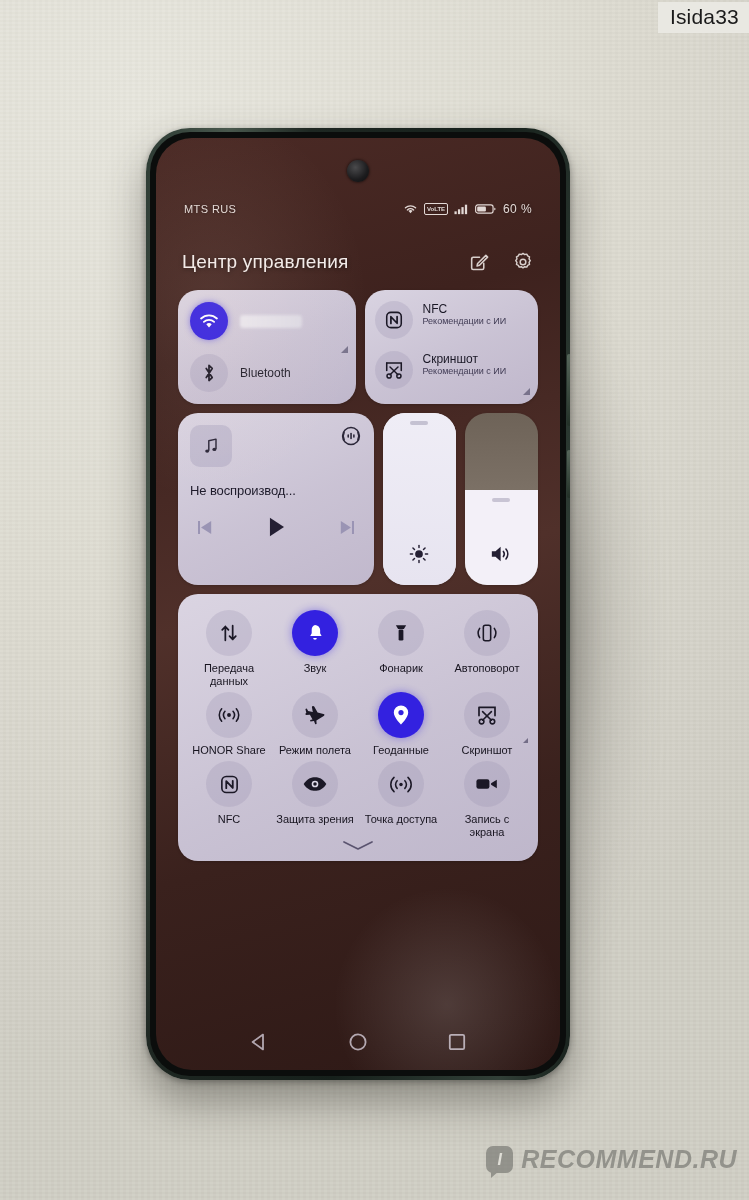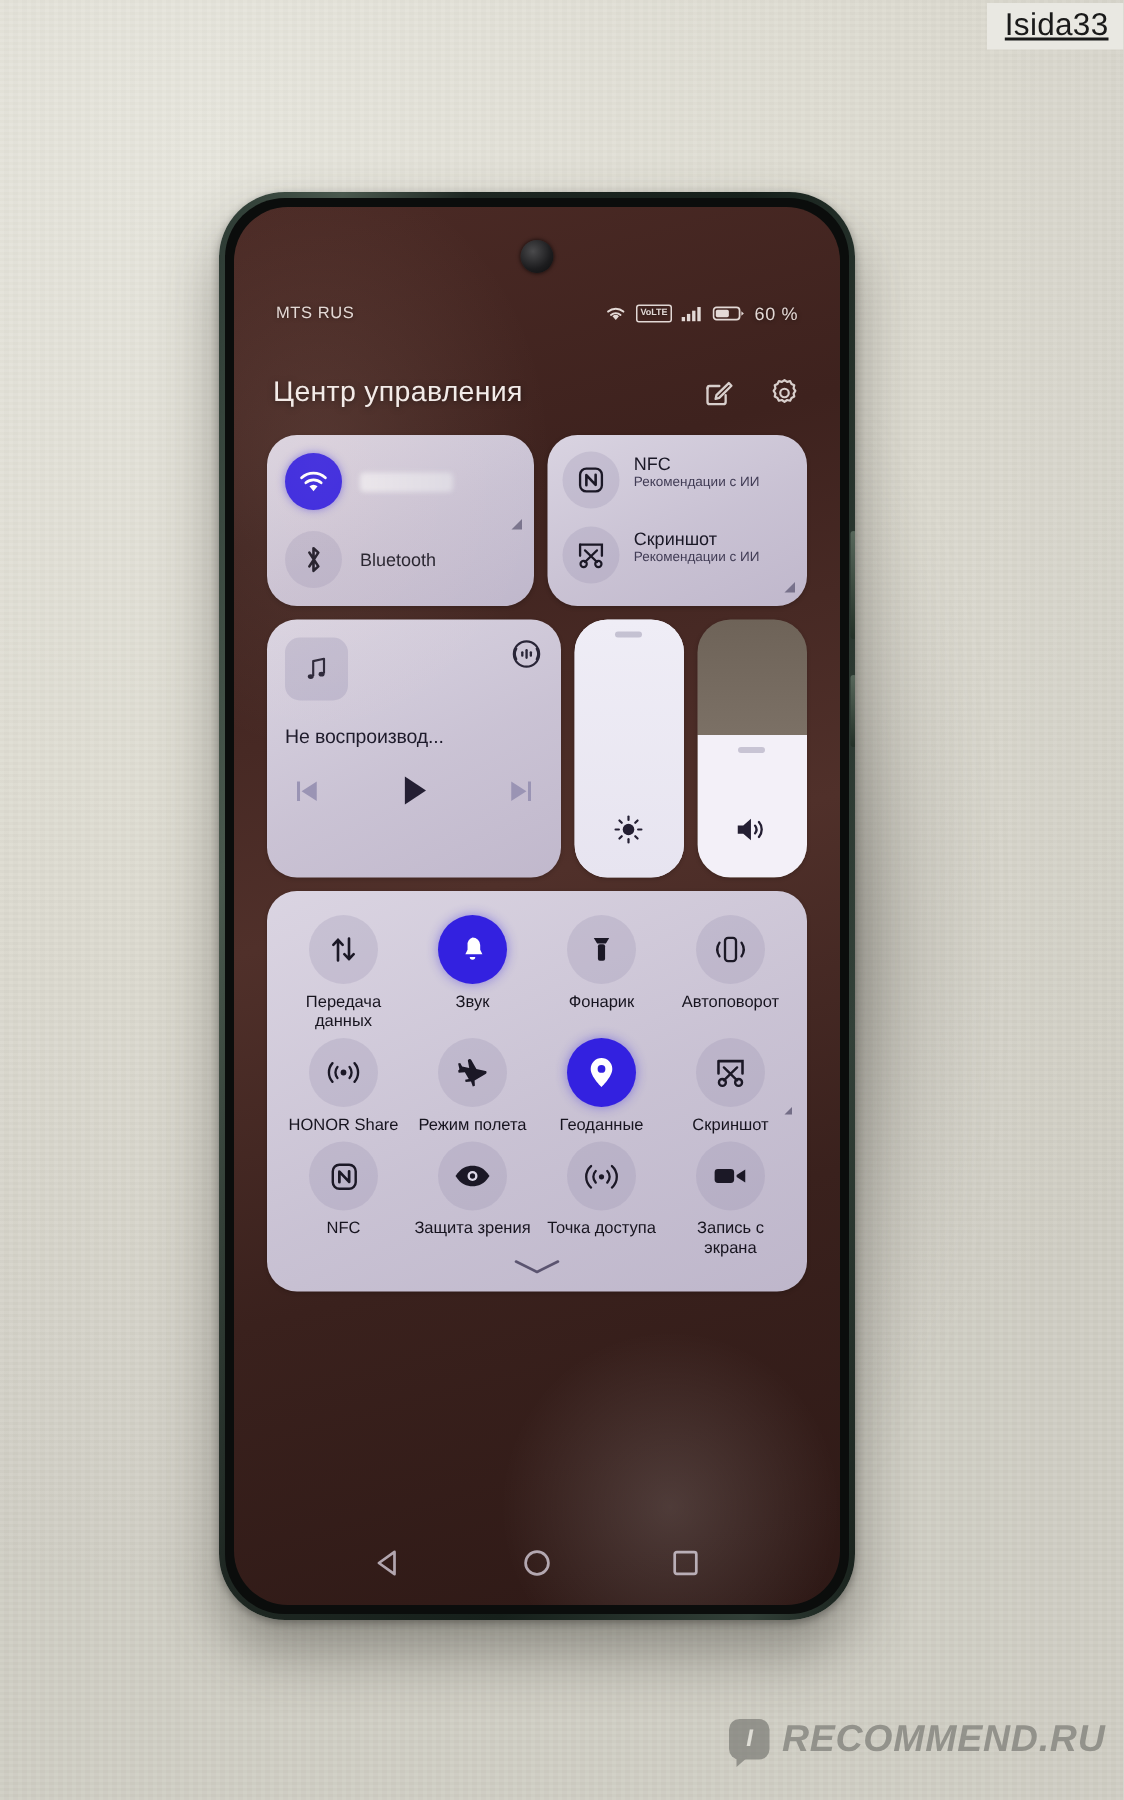--- a/index.html
+++ b/index.html
@@ -234,21 +234,20 @@
       radial-gradient(40% 18% at 72% 93%, rgba(255,255,255,.14) 0%, rgba(255,255,255,0) 70%),
       radial-gradient(55% 30% at 14% 18%, rgba(255,220,200,.10) 0%, rgba(255,255,255,0) 70%);
   }
 
   
   .wm-top{
     position:absolute;right:0;top:2px;
     background:#e9e8e2;color:#1a1a1a;
     font-size:21px;padding:3px 10px 4px 12px;
     letter-spacing:.2px;
-    text-decoration:underline;
   }
   .wm-bottom{
     position:absolute;right:12px;bottom:26px;
     display:flex;align-items:center;gap:8px;
     opacity:.62;
   }
   .wm-bubble{
     width:27px;height:27px;border-radius:7px;
     background:#6f6f6a;color:#e9e8e2;
     display:flex;align-items:center;justify-content:center;

